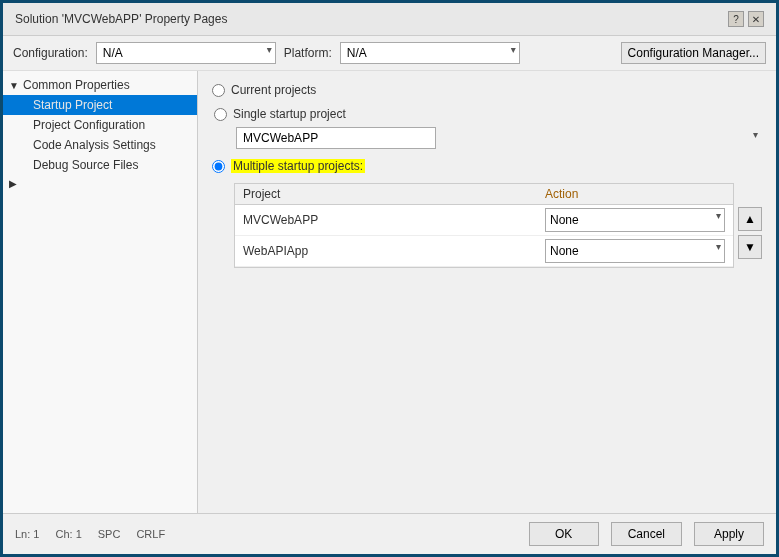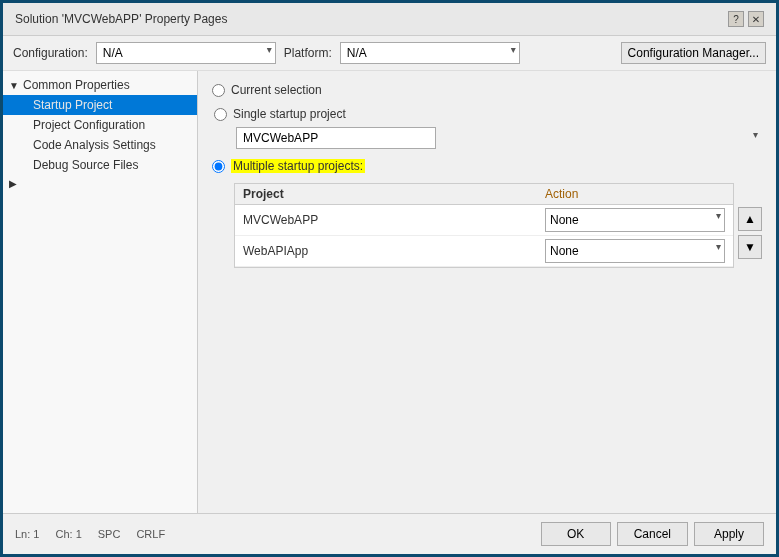--- a/index.html
+++ b/index.html
@@ -199,21 +199,21 @@
     }
     .projects-table-header {
       display: flex;
       background: #f0f0f0;
       border-bottom: 1px solid #ccc;
       padding: 3px 8px;
     }
     .col-project {
       flex: 1;
       font-size: 12px;
-      font-weight: bold;
+      font-weight: normal;
       color: #333;
     }
     .col-action {
       width: 180px;
       font-size: 12px;
       font-weight: normal;
       color: #a16207;
     }
     .projects-table-body {
       flex: 1;
@@ -277,21 +277,21 @@
       align-items: flex-start;
       gap: 0;
     }
     .footer {
       display: flex;
       align-items: center;
       justify-content: flex-end;
       padding: 8px 12px;
       border-top: 1px solid #ccc;
       background: #f0f0f0;
-      gap: 6px;
+      gap: 12px;
     }
     .footer-status {
       margin-right: auto;
       font-size: 11px;
       color: #555;
       display: flex;
       gap: 16px;
     }
     .footer-btn {
       padding: 4px 16px;
@@ -353,21 +353,21 @@
       </div>
       <div class="tree-item parent">
         <span class="tree-toggle">▶</span>
       </div>
     </div>
 
     <div class="content-area">
 
       <label class="radio-option">
         <input type="radio" name="startup" style="">
-        <span class="radio-label">Current selection</span>
+        <span class="radio-label">Current projects</span>
       </label>
 
       <div class="single-startup-group">
         <label class="radio-option">
           <input type="radio" name="startup" style="">
           <span class="radio-label">Single startup project</span>
         </label>
         <div class="single-select-wrapper">
           <select>
             <option>MVCWebAPP</option>

